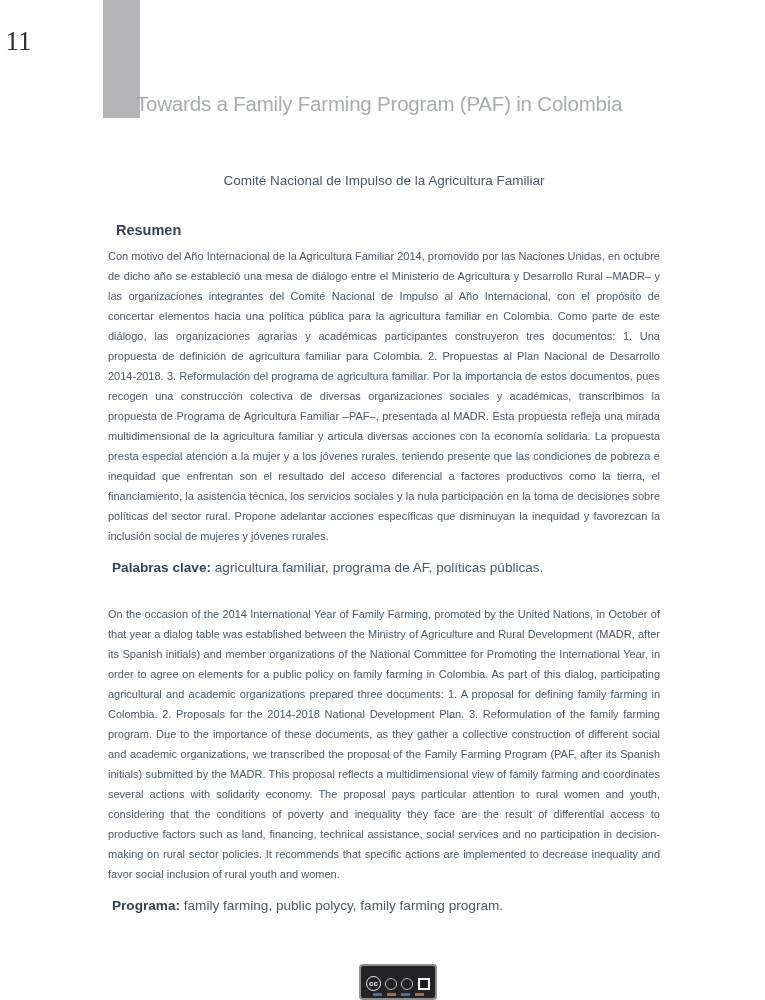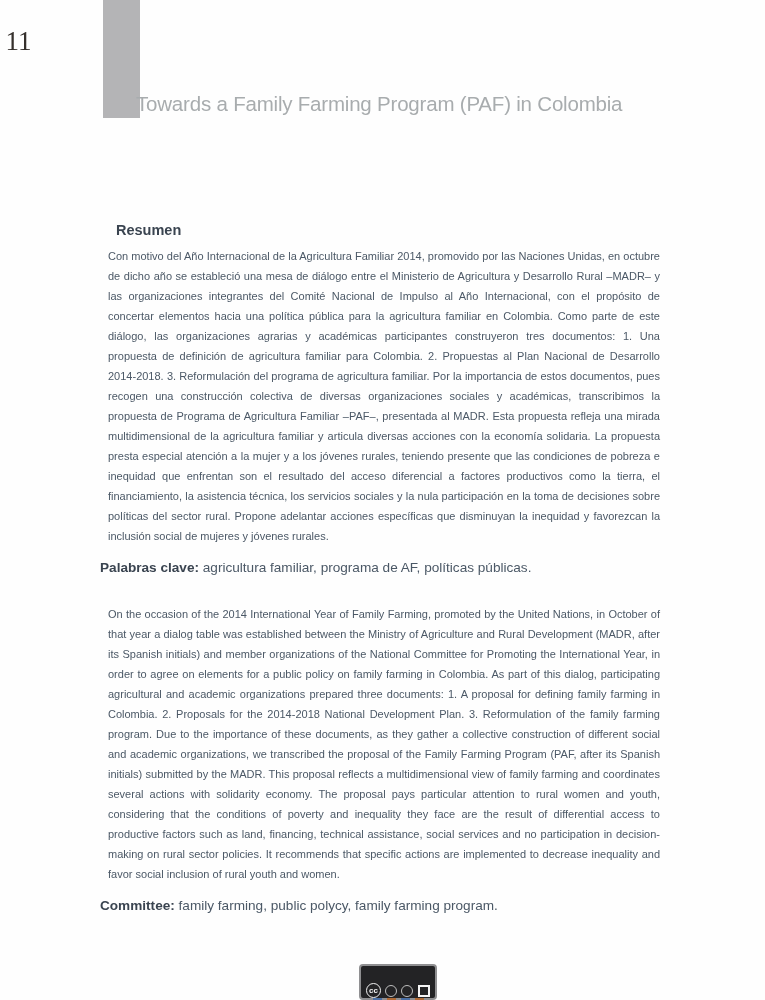--- a/index.html
+++ b/index.html
@@ -76,39 +76,39 @@
     font-weight: 700;
     color: #3a4450;
   }
   .section p.body-text {
     margin: 8px;
     font-size: 11px;
     line-height: 20px;
     text-align: justify;
   }
   .section p.kw-line {
-    margin: 13px 0 0 0;
+    margin: 13px 0 0 12px;
     font-size: 13.6px;
     line-height: 17.3px;
   }
   .section p.kw-line b { color: #3a4450; }
 
   
   .cc-badge {
     position: absolute;
     left: 359px; top: 964px;
     width: 78px; height: 36px;
     background: #232325;
     border: 2px solid #8f8f91;
     border-radius: 4px;
     box-sizing: border-box;
     display: flex;
     flex-direction: column;
     justify-content: space-between;
-    padding: 17px 5px 2px 5px;
+    padding: 10px 5px 2px 5px;
   }
   .cc-row { display: flex; align-items: center; gap: 4px; }
   .cc-circle {
     width: 15px; height: 15px;
     border: 1.5px solid #f2f2f2;
     border-radius: 50%;
     color: #f2f2f2;
     font-size: 8px;
     font-weight: 700;
     line-height: 14px;
@@ -141,30 +141,31 @@
 </head>
 <body>
 
 <div class="page">
 
   <div class="chapter-bar"></div>
   <div class="chapter-num">11</div>
 
   <h2 class="subtitle">Towards a Family Farming Program (PAF) in Colombia</h2>
 
+  <div class="author">Comité Nacional de Impulso de la Agricultura Familiar</div>
 
   <div class="section section-resumen">
     <h3>Resumen</h3>
     <p class="body-text">Con motivo del Año Internacional de la Agricultura Familiar 2014, promovido por las Naciones Unidas, en octubre de dicho año se estableció una mesa de diálogo entre el Ministerio de Agricultura y Desarrollo Rural –MADR– y las organizaciones integrantes del Comité Nacional de Impulso al Año Internacional, con el propósito de concertar elementos hacia una política pública para la agricultura familiar en Colombia. Como parte de este diálogo, las organizaciones agrarias y académicas participantes construyeron tres documentos: 1. Una propuesta de definición de agricultura familiar para Colombia. 2. Propuestas al Plan Nacional de Desarrollo 2014-2018. 3. Reformulación del programa de agricultura familiar. Por la importancia de estos documentos, pues recogen una construcción colectiva de diversas organizaciones sociales y académicas, transcribimos la propuesta de Programa de Agricultura Familiar –PAF–, presentada al MADR. Esta propuesta refleja una mirada multidimensional de la agricultura familiar y articula diversas acciones con la economía solidaria. La propuesta presta especial atención a la mujer y a los jóvenes rurales, teniendo presente que las condiciones de pobreza e inequidad que enfrentan son el resultado del acceso diferencial a factores productivos como la tierra, el financiamiento, la asistencia técnica, los servicios sociales y la nula participación en la toma de decisiones sobre políticas del sector rural. Propone adelantar acciones específicas que disminuyan la inequidad y favorezcan la inclusión social de mujeres y jóvenes rurales.</p>
     <p class="kw-line"><b>Palabras clave:</b><span> agricultura familiar, programa de AF, políticas públicas.</span></p>
   </div>
 
   <div class="section section-abstract">
     <p class="body-text">On the occasion of the 2014 International Year of Family Farming, promoted by the United Nations, in October of that year a dialog table was established between the Ministry of Agriculture and Rural Development (MADR, after its Spanish initials) and member organizations of the National Committee for Promoting the International Year, in order to agree on elements for a public policy on family farming in Colombia. As part of this dialog, participating agricultural and academic organizations prepared three documents: 1. A proposal for defining family farming in Colombia. 2. Proposals for the 2014-2018 National Development Plan. 3. Reformulation of the family farming program. Due to the importance of these documents, as they gather a collective construction of different social and academic organizations, we transcribed the proposal of the Family Farming Program (PAF, after its Spanish initials) submitted by the MADR. This proposal reflects a multidimensional view of family farming and coordinates several actions with solidarity economy. The proposal pays particular attention to rural women and youth, considering that the conditions of poverty and inequality they face are the result of differential access to productive factors such as land, financing, technical assistance, social services and no participation in decision-making on rural sector policies. It recommends that specific actions are implemented to decrease inequality and favor social inclusion of rural youth and women.</p>
-    <p class="kw-line"><b>Committee:</b><span> family farming, public polycy, family farming program.</span></p>
+    <p class="kw-line"><b>Programa:</b><span> family farming, public polycy, family farming program.</span></p>
   </div>
 
   <div class="cc-badge">
     <div class="cc-row">
       <span class="cc-circle">cc</span>
       <span class="cc-glyph"></span>
       <span class="cc-glyph"></span>
       <span class="cc-square"></span>
     </div>
     <div class="cc-strip">

